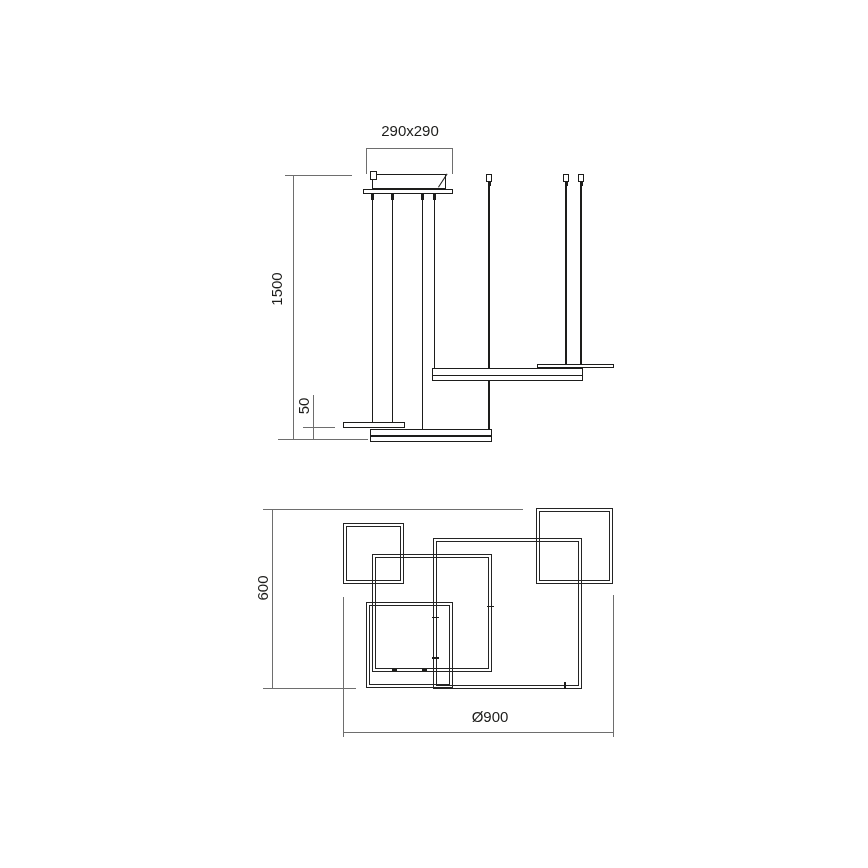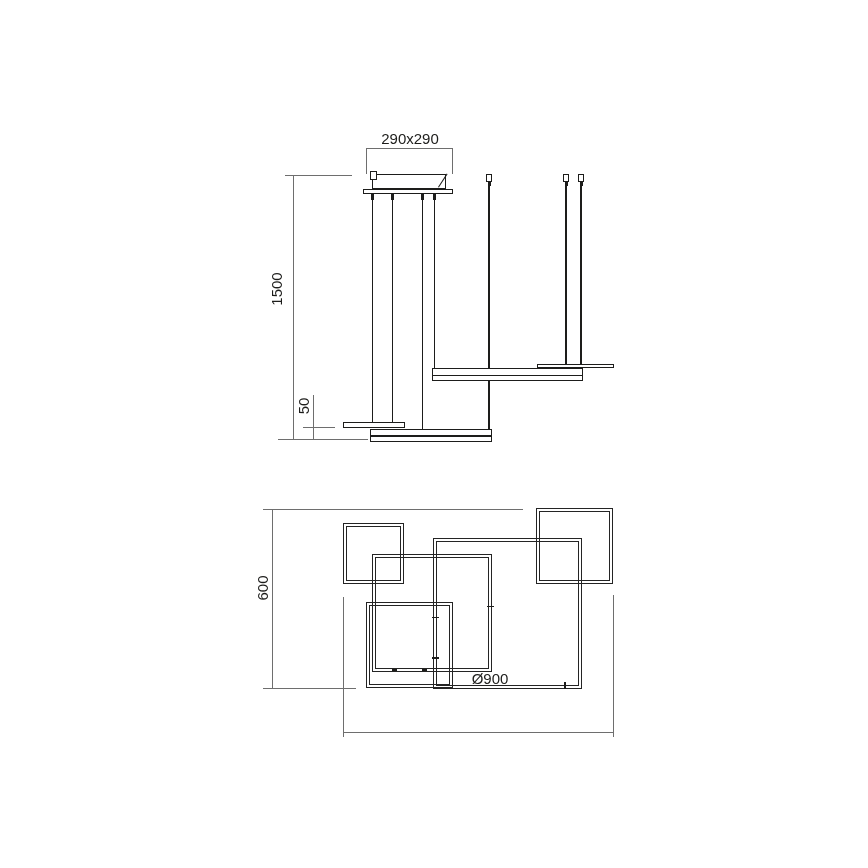--- a/index.html
+++ b/index.html
@@ -13,21 +13,21 @@
   .dimtext{position:absolute;font-size:15px;white-space:nowrap;color:#1d1d1b;
            transform:translate(-50%,-50%);}
   .vtext{transform:translate(-50%,-50%) rotate(-90deg);}
   .tick{position:absolute;background:#1d1d1b;}
 </style>
 </head>
 <body>
 
 <div class="canvas">
 
-  <div class="dimtext" style="left:410px;top:138px;">290x290</div>
+  <div class="dimtext" style="left:410px;top:130px;">290x290</div>
   <div class="dln" style="left:366px;top:148px;width:87px;height:1px;"></div>
   <div class="dln" style="left:366px;top:148px;width:1px;height:26px;"></div>
   <div class="dln" style="left:452px;top:148px;width:1px;height:26px;"></div>
 
   <div class="dimtext vtext" style="left:276px;top:289px;">1500</div>
   <div class="dln" style="left:293px;top:175px;width:1px;height:265px;"></div>
   <div class="dln" style="left:285px;top:175px;width:67px;height:1px;"></div>
   <div class="dln" style="left:278px;top:439px;width:90px;height:1px;"></div>
 
   <div class="dimtext vtext" style="left:303px;top:406px;">50</div>
@@ -66,21 +66,21 @@
 
   <div class="box" style="left:370px;top:429px;width:122px;height:13px;border-width:1.3px;"></div>
   <div class="ln" style="left:370px;top:435.4px;width:122px;height:1.2px;"></div>
   <div class="box" style="left:343px;top:422.3px;width:62px;height:5.4px;border-width:1.4px;"></div>
 
   <div class="dimtext vtext" style="left:262px;top:588px;">600</div>
   <div class="dln" style="left:271.5px;top:508.5px;width:1px;height:180px;"></div>
   <div class="dln" style="left:263px;top:508.5px;width:260px;height:1px;"></div>
   <div class="dln" style="left:263px;top:688.3px;width:93px;height:1px;"></div>
 
-  <div class="dimtext" style="left:490px;top:678px;">Ø900</div>
+  <div class="dimtext" style="left:490px;top:716px;">Ø900</div>
   <div class="dln" style="left:343px;top:731.7px;width:271px;height:1px;"></div>
   <div class="dln" style="left:343px;top:597px;width:1px;height:140px;"></div>
   <div class="dln" style="left:612.7px;top:595px;width:1px;height:142px;"></div>
 
   <div class="frame" style="left:343px;top:523px;width:60.5px;height:61px;"></div>
   <div class="frame" style="left:346px;top:526px;width:54.5px;height:55px;"></div>
 
   <div class="frame" style="left:536px;top:508px;width:77px;height:76px;"></div>
   <div class="frame" style="left:539px;top:511px;width:71px;height:70px;"></div>
 

